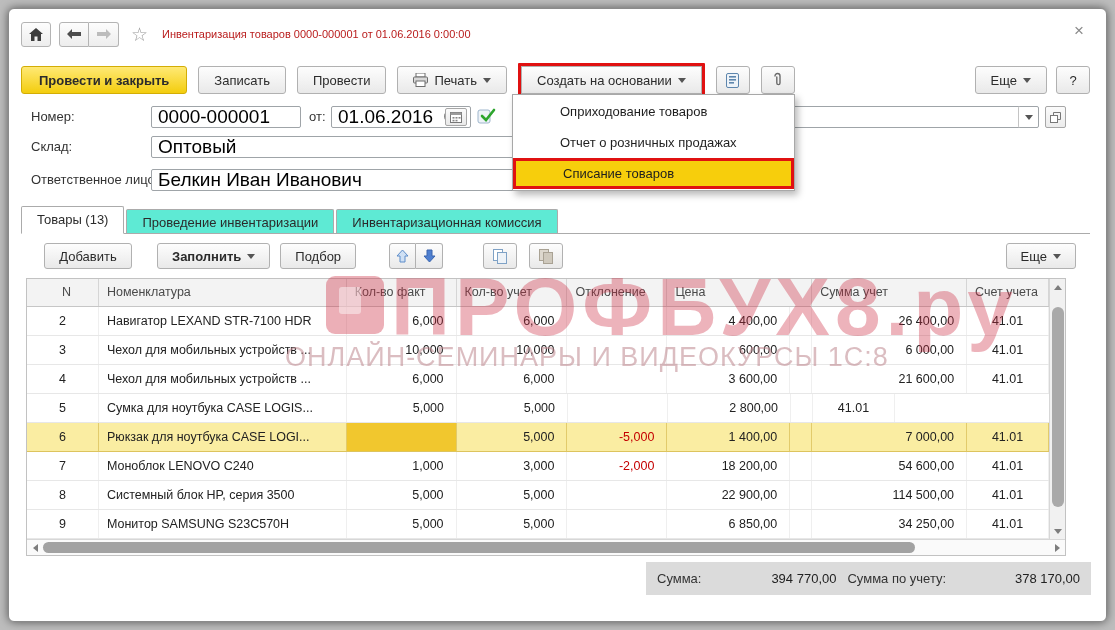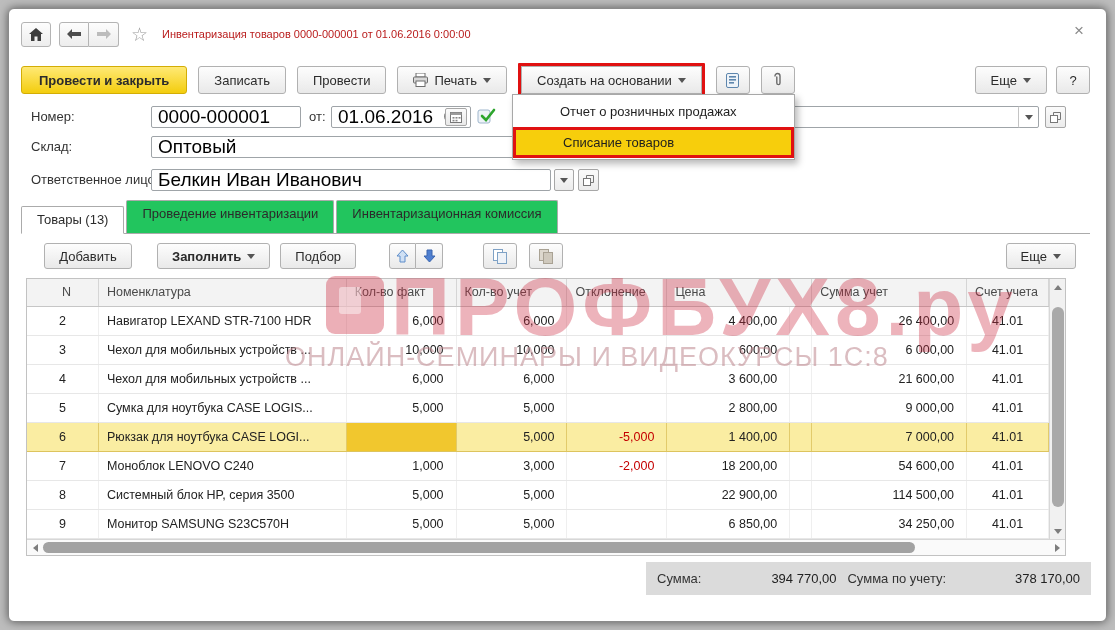--- a/index.html
+++ b/index.html
@@ -38,22 +38,22 @@
               background:linear-gradient(#fbfbfb,#ececec); border:1px solid #a7a7a7; border-radius:2px; }
   .cal-btn { position:absolute; height:18px; width:22px; display:flex; align-items:center; justify-content:center;
              background:linear-gradient(#fbfbfb,#e9e9e9); border:1px solid #a7a7a7; border-radius:2px; }
   
   .menu { position:absolute; left:503px; top:85px; width:283px; background:#fff; border:1px solid #a8a8a8;
           box-shadow:3px 4px 7px rgba(0,0,0,.28); z-index:60; padding:1px 0; }
   .mi { height:31px; line-height:31px; padding-left:47px; font-size:13px; color:#1e1e1e; }
   .mi.hl { background:#f7ce0c; border:3px solid #e01111; line-height:25px; }
   
   .tabs { position:absolute; left:12px; top:197px; right:16px; height:28px; display:flex; align-items:flex-end; border-bottom:1px solid #ababab; }
-  .tab { height:33px; line-height:26px; padding:0 15px; font-size:13px; color:#2b2b2b;
-         border:1px solid #ababab; border-bottom:none; border-radius:2px 2px 0 0; margin-right:2px; background:#22c55e; }
+  .tab { height:24px; line-height:26px; padding:0 15px; font-size:13px; color:#2b2b2b;
+         border:1px solid #ababab; border-bottom:none; border-radius:2px 2px 0 0; margin-right:2px; background:#5eead4; }
   .tab.active { background:#fff; height:28px; margin-bottom:-1px; border-bottom:1px solid #fff; }
   
   .ttoolbar { position:absolute; left:22px; top:233px; right:16px; height:28px; display:flex; align-items:center;padding-left:13px; }
   .btn-sm { height:26px; padding:0 14px; display:inline-flex; align-items:center; gap:6px;
             background:linear-gradient(#fdfdfd,#e9e9e9); border:1px solid #b1b1b1; border-radius:3px; font-size:13px; color:#2b2b2b; }
   .pair { display:flex; }
   .pair .btn-sm { width:27px; padding:0; justify-content:center; }
   .pair .btn-sm:first-child { border-radius:3px 0 0 3px; }
   .pair .btn-sm:last-child { border-radius:0 3px 3px 0; border-left:none; }
   
@@ -237,20 +237,21 @@
   <span class="mini-btn" style="left:569px; top:160px;">
     <span>
       <svg width="11" height="11" viewBox="0 0 11 11">
           <rect x="0.5" y="3.5" width="7" height="7" fill="#fff" stroke="#777"></rect>
           <path d="M3.5 3.5 V0.5 H10.5 V7.5 H7.5" fill="none" stroke="#777"></path>
         </svg>
     </span>
   </span>
 
   <div class="menu">
+    <div class="mi">Оприходование товаров</div>
     <div class="mi">Отчет о розничных продажах</div>
     <div class="mi hl">Списание товаров</div>
   </div>
 
   <div class="tabs">
     <div class="tab active">Товары (13)</div>
     <div class="tab">Проведение инвентаризации</div>
     <div class="tab">Инвентаризационная комиссия</div>
   </div>
 
@@ -347,21 +348,20 @@
               <div class="cell c-acct">41.01</div>
             </div>
             <div class="trow">
               <div class="cell c-n">5</div>
               <div class="cell c-name">Сумка для ноутбука CASE LOGIS...</div>
               <div class="cell c-qf">5,000</div>
               <div class="cell c-qa">5,000</div>
               <div class="cell c-dev"></div>
               <div class="cell c-price">2 800,00</div>
               <div class="cell c-blank"></div>
-              <div class="cell c-sum">9 000,00</div>
               <div class="cell c-acct">41.01</div>
             </div>
             <div class="trow sel">
               <div class="cell c-n">6</div>
               <div class="cell c-name">Рюкзак для ноутбука CASE LOGI...</div>
               <div class="cell c-qf active-cell"></div>
               <div class="cell c-qa">5,000</div>
               <div class="cell c-dev neg">-5,000</div>
               <div class="cell c-price">1 400,00</div>
               <div class="cell c-blank"></div>

